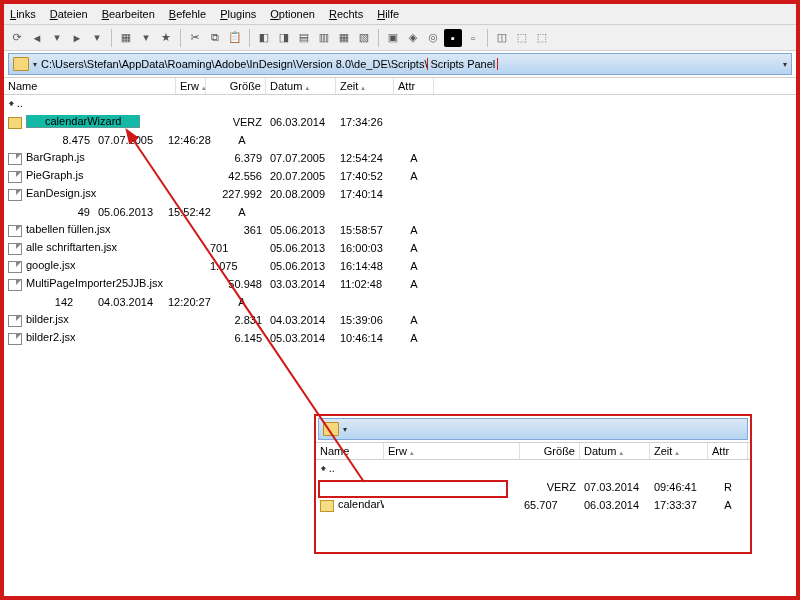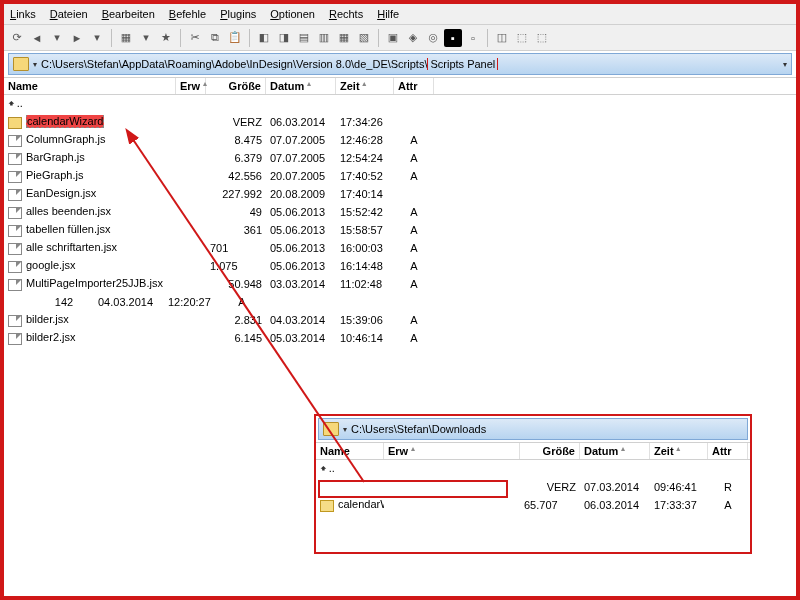--- a/index.html
+++ b/index.html
@@ -64,21 +64,21 @@
     display:flex;
     border-top:1px solid #d0d0d0;
     border-bottom:1px solid #d0d0d0;
     background:#fff;
     height:18px;
   }
   .table-head > div {
     border-right:1px solid #e0e0e0;
     padding:2px 4px;
     color:#000;
-    display:flex; align-items:flex-start; gap:3px;font-weight:bold;
+    display:flex; align-items:flex-end; gap:3px;
   }
   .col-name { width:172px; }
   .col-erw  { width:30px; text-align:left; }
   .col-size { width:60px; justify-content:flex-end; }
   .col-date { width:70px; }
   .col-time { width:58px; }
   .col-attr { width:40px; text-align:center; }
   .rows { padding:0; }
   .row {
     display:flex;
@@ -86,21 +86,21 @@
     align-items:center;
   }
   .row > div { padding:0 4px; overflow:hidden; white-space:nowrap; }
   .ico {
     width:14px; height:12px; margin-right:4px; display:inline-block; vertical-align:middle;
   }
   .ico-folder { background:#f6d87a; border:1px solid #b58f2a; }
   .ico-file   { background:#fff; border:1px solid #888; position:relative; }
   .ico-file::after { content:""; position:absolute; right:-1px; top:-1px; border:3px solid transparent; border-left-color:#888; border-top-color:#888; }
   .ico-zip    { background:#f5dd88; border:1px solid #c09820; }
-  .selected-name { border:1px dashed #888; background:#ef4444; padding:0 0;text-align:right; }
+  .selected-name { border:1px dashed #888; background:#14b8a6; padding:0 18px;text-align:right; }
   .up-arrow-ico { font-size:11px; color:#333; margin-right:2px; }
   .sort-ind { font-size:7px; color:#888; }
 
   
   .panel2 {
     position:absolute;
     left:310px; top:410px;
     width:438px; height:140px;
     border:2px solid #d01818;
     background:#fff;
@@ -211,21 +211,20 @@
     </div>
     <div class="row">
       <div style="width: 172px;"><span class="ico ico-folder"></span><span class="selected-name">calendarWizard</span></div>
       <div style="width: 30px;"></div>
       <div style="width: 60px; text-align: right;">VERZ</div>
       <div style="width: 70px;">06.03.2014</div>
       <div style="width: 58px;">17:34:26</div>
       <div style="width: 40px; text-align: center;"></div>
     </div>
     <div class="row">
-      <div style="width: 172px;"><span class="ico ico-file"></span>ColumnGraph.js</div>
       <div style="width: 30px;"></div>
       <div style="width: 60px; text-align: right;">8.475</div>
       <div style="width: 70px;">07.07.2005</div>
       <div style="width: 58px;">12:46:28</div>
       <div style="width: 40px; text-align: center;">A</div>
     </div>
     <div class="row">
       <div style="width: 172px;"><span class="ico ico-file"></span>BarGraph.js</div>
       <div style="width: 30px;"></div>
       <div style="width: 60px; text-align: right;">6.379</div>
@@ -243,21 +242,20 @@
     </div>
     <div class="row">
       <div style="width: 172px;"><span class="ico ico-file"></span>EanDesign.jsx</div>
       <div style="width: 30px;"></div>
       <div style="width: 60px; text-align: right;">227.992</div>
       <div style="width: 70px;">20.08.2009</div>
       <div style="width: 58px;">17:40:14</div>
       <div style="width: 40px; text-align: center;"></div>
     </div>
     <div class="row">
-      <div style="width: 172px;"><span class="ico ico-file"></span>alles beenden.jsx</div>
       <div style="width: 30px;"></div>
       <div style="width: 60px; text-align: right;">49</div>
       <div style="width: 70px;">05.06.2013</div>
       <div style="width: 58px;">15:52:42</div>
       <div style="width: 40px; text-align: center;">A</div>
     </div>
     <div class="row">
       <div style="width: 172px;"><span class="ico ico-file"></span>tabellen füllen.jsx</div>
       <div style="width: 30px;"></div>
       <div style="width: 60px; text-align: right;">361</div>
@@ -311,21 +309,20 @@
       <div style="width: 70px;">05.03.2014</div>
       <div style="width: 58px;">10:46:14</div>
       <div style="width: 40px; text-align: center;">A</div>
     </div>
   </div>
 
 <div class="panel2">
   <div class="addressbar">
     <span class="folder-ico"></span>
     <span class="tri">▾</span>
-    <span class="path">C:\Users\Stefan\Downloads</span>
   </div>
   <div class="table-head">
     <div class="col-name">
         <span>Name</span>
       </div>
     <div class="col-erw">
         <span>Erw</span>
         <span class="sort-ind">▴</span>
       </div>
     <div class="col-size">

